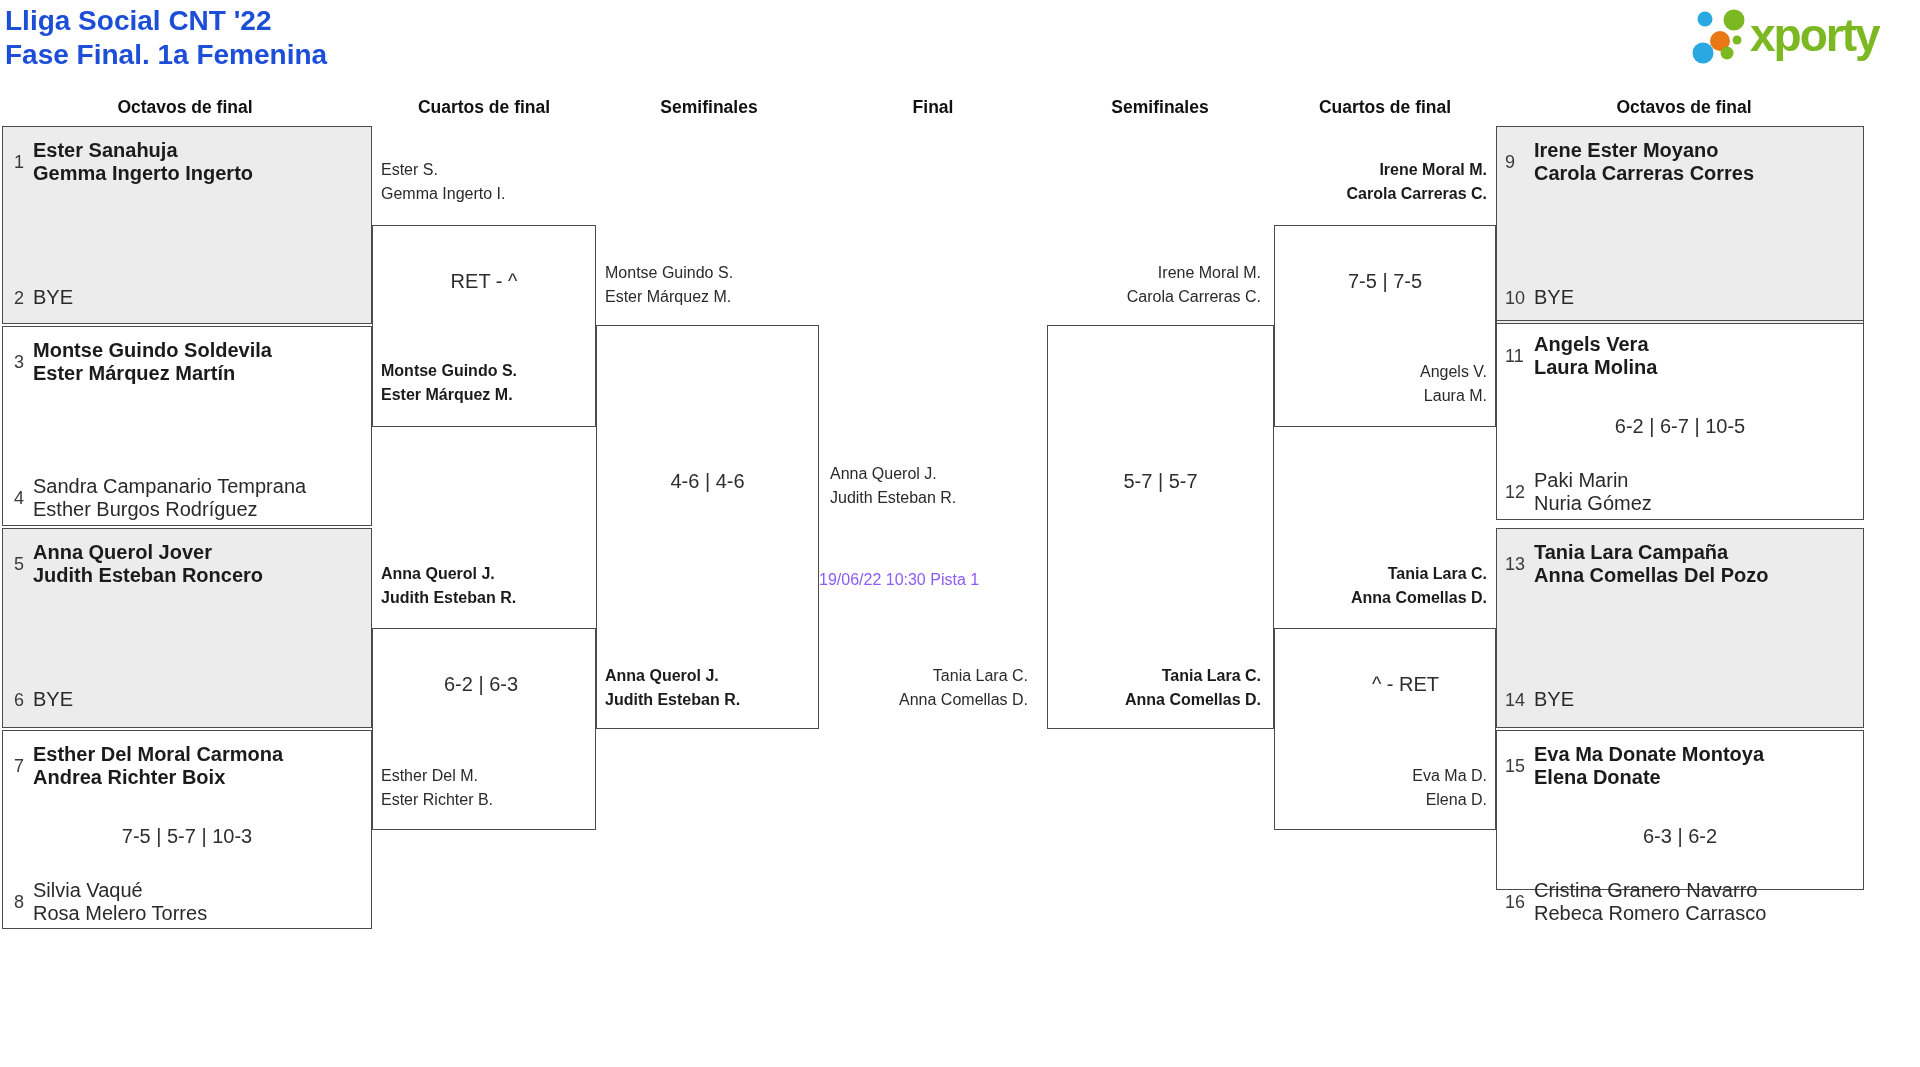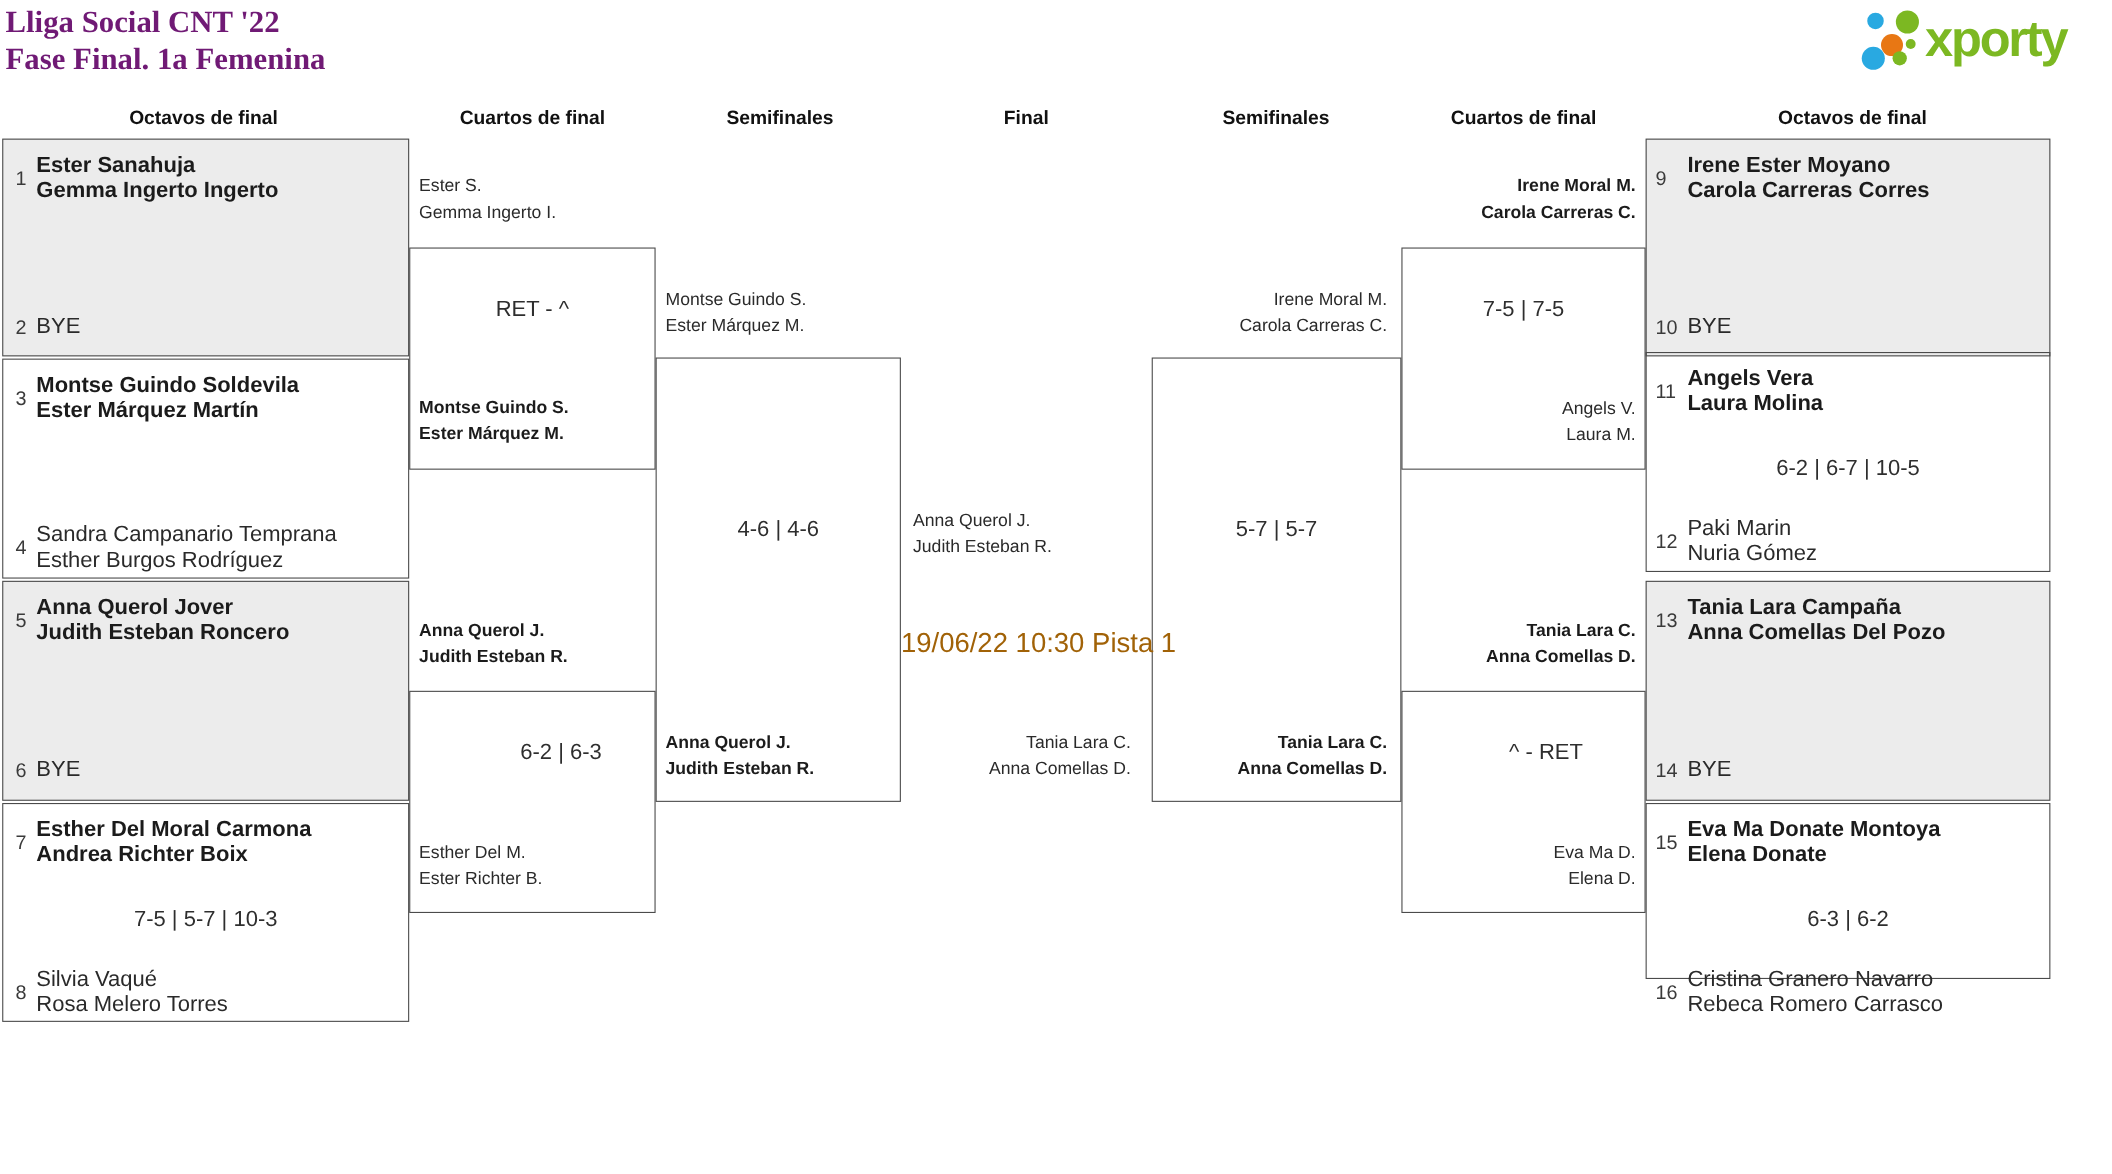--- a/index.html
+++ b/index.html
@@ -1,38 +1,38 @@
 <!DOCTYPE html>
 <html><head>
 <meta charset="utf-8">
 <style>
   html,body{margin:0;padding:0;background:#fff;}
   .canvas{
     position:relative;width:1920px;height:1067px;background:#ffffff;overflow:hidden;
     font-family:"Liberation Sans","DejaVu Sans",sans-serif;color:#1f1f1f;
   }
-  .title{position:absolute;left:5px;top:4px;font-size:28px;font-weight:600;line-height:34px;color:#701a75;font-family:Liberation Serif, serif;}
+  .title{position:absolute;left:5px;top:4px;font-size:28px;font-weight:600;line-height:34px;color:#1d4ed8;}
   .logo-text{position:absolute;left:1750px;top:8px;font-size:46px;font-weight:bold;letter-spacing:-2px;color:#7cb822;}
   .logo-dots{position:absolute;left:1688px;top:4px;}
   .hdr{position:absolute;top:97px;transform:translateX(-50%);font-size:17.5px;font-weight:700;color:#111;white-space:nowrap;}
   .box{position:absolute;border:1px solid #4b4b4b;box-sizing:border-box;background:transparent;}
   .shade{background:#ececec;}
   .slot{position:absolute;left:7px;display:flex;align-items:center;height:46px;}
   .seed{flex:0 0 auto;width:18px;font-size:18px;color:#3a3a3a;text-align:center;}
   .r16R .slot{left:6px;}
   .r16R .seed{width:24px;text-align:left;padding-left:2px;}
   .names{display:flex;flex-direction:column;margin-left:5px;font-size:20px;line-height:23.5px;color:#2a2a2a;white-space:nowrap;}
   .names.bold{font-weight:700;color:#1b1b1b;}
   .score{position:absolute;left:0;width:100%;font-size:20px;color:#2e2e2e;text-align:center;white-space:nowrap;}
   .fscore{position:absolute;font-size:20px;color:#2e2e2e;text-align:center;white-space:nowrap;}
   .fslot{position:absolute;font-size:16px;line-height:23.5px;color:#2a2a2a;white-space:nowrap;}
   .fslot span{display:block;}
   .fslot.bold{font-weight:700;color:#1b1b1b;}
   .fslot.right{text-align:right;}
-  .sched{position:absolute;font-size:25px;color:#a16207;text-align:center;white-space:nowrap;}
+  .sched{position:absolute;font-size:16px;color:#8b5cf6;white-space:nowrap;}
 </style>
 </head>
 <body>
 
 <div class="canvas">
 
   <div class="title">
     <div>Lliga Social CNT '22</div>
     <div>Fase Final. 1a Femenina</div>
   </div>
@@ -210,21 +210,21 @@
   <div class="fscore" style="left:372px;width:224px;top:270px">RET - ^</div>
   <div class="fslot bold" style="left:381px;top:359px">
       <span>Montse Guindo S.</span>
       <span>Ester Márquez M.</span>
     </div>
 
   <div class="fslot bold" style="left:381px;top:562px">
       <span>Anna Querol J.</span>
       <span>Judith Esteban R.</span>
     </div>
-  <div class="fscore" style="left:388px;width:244px;top:673px">6-2 | 6-3</div>
+  <div class="fscore" style="left:359px;width:244px;top:673px">6-2 | 6-3</div>
   <div class="fslot" style="left:381px;top:764px">
       <span>Esther Del M.</span>
       <span>Ester Richter B.</span>
     </div>
 
   <div class="fslot bold right" style="right:433px;top:158px">
       <span>Irene Moral M.</span>
       <span>Carola Carreras C.</span>
     </div>
   <div class="fscore" style="left:1274px;width:222px;top:270px">7-5 | 7-5</div>

